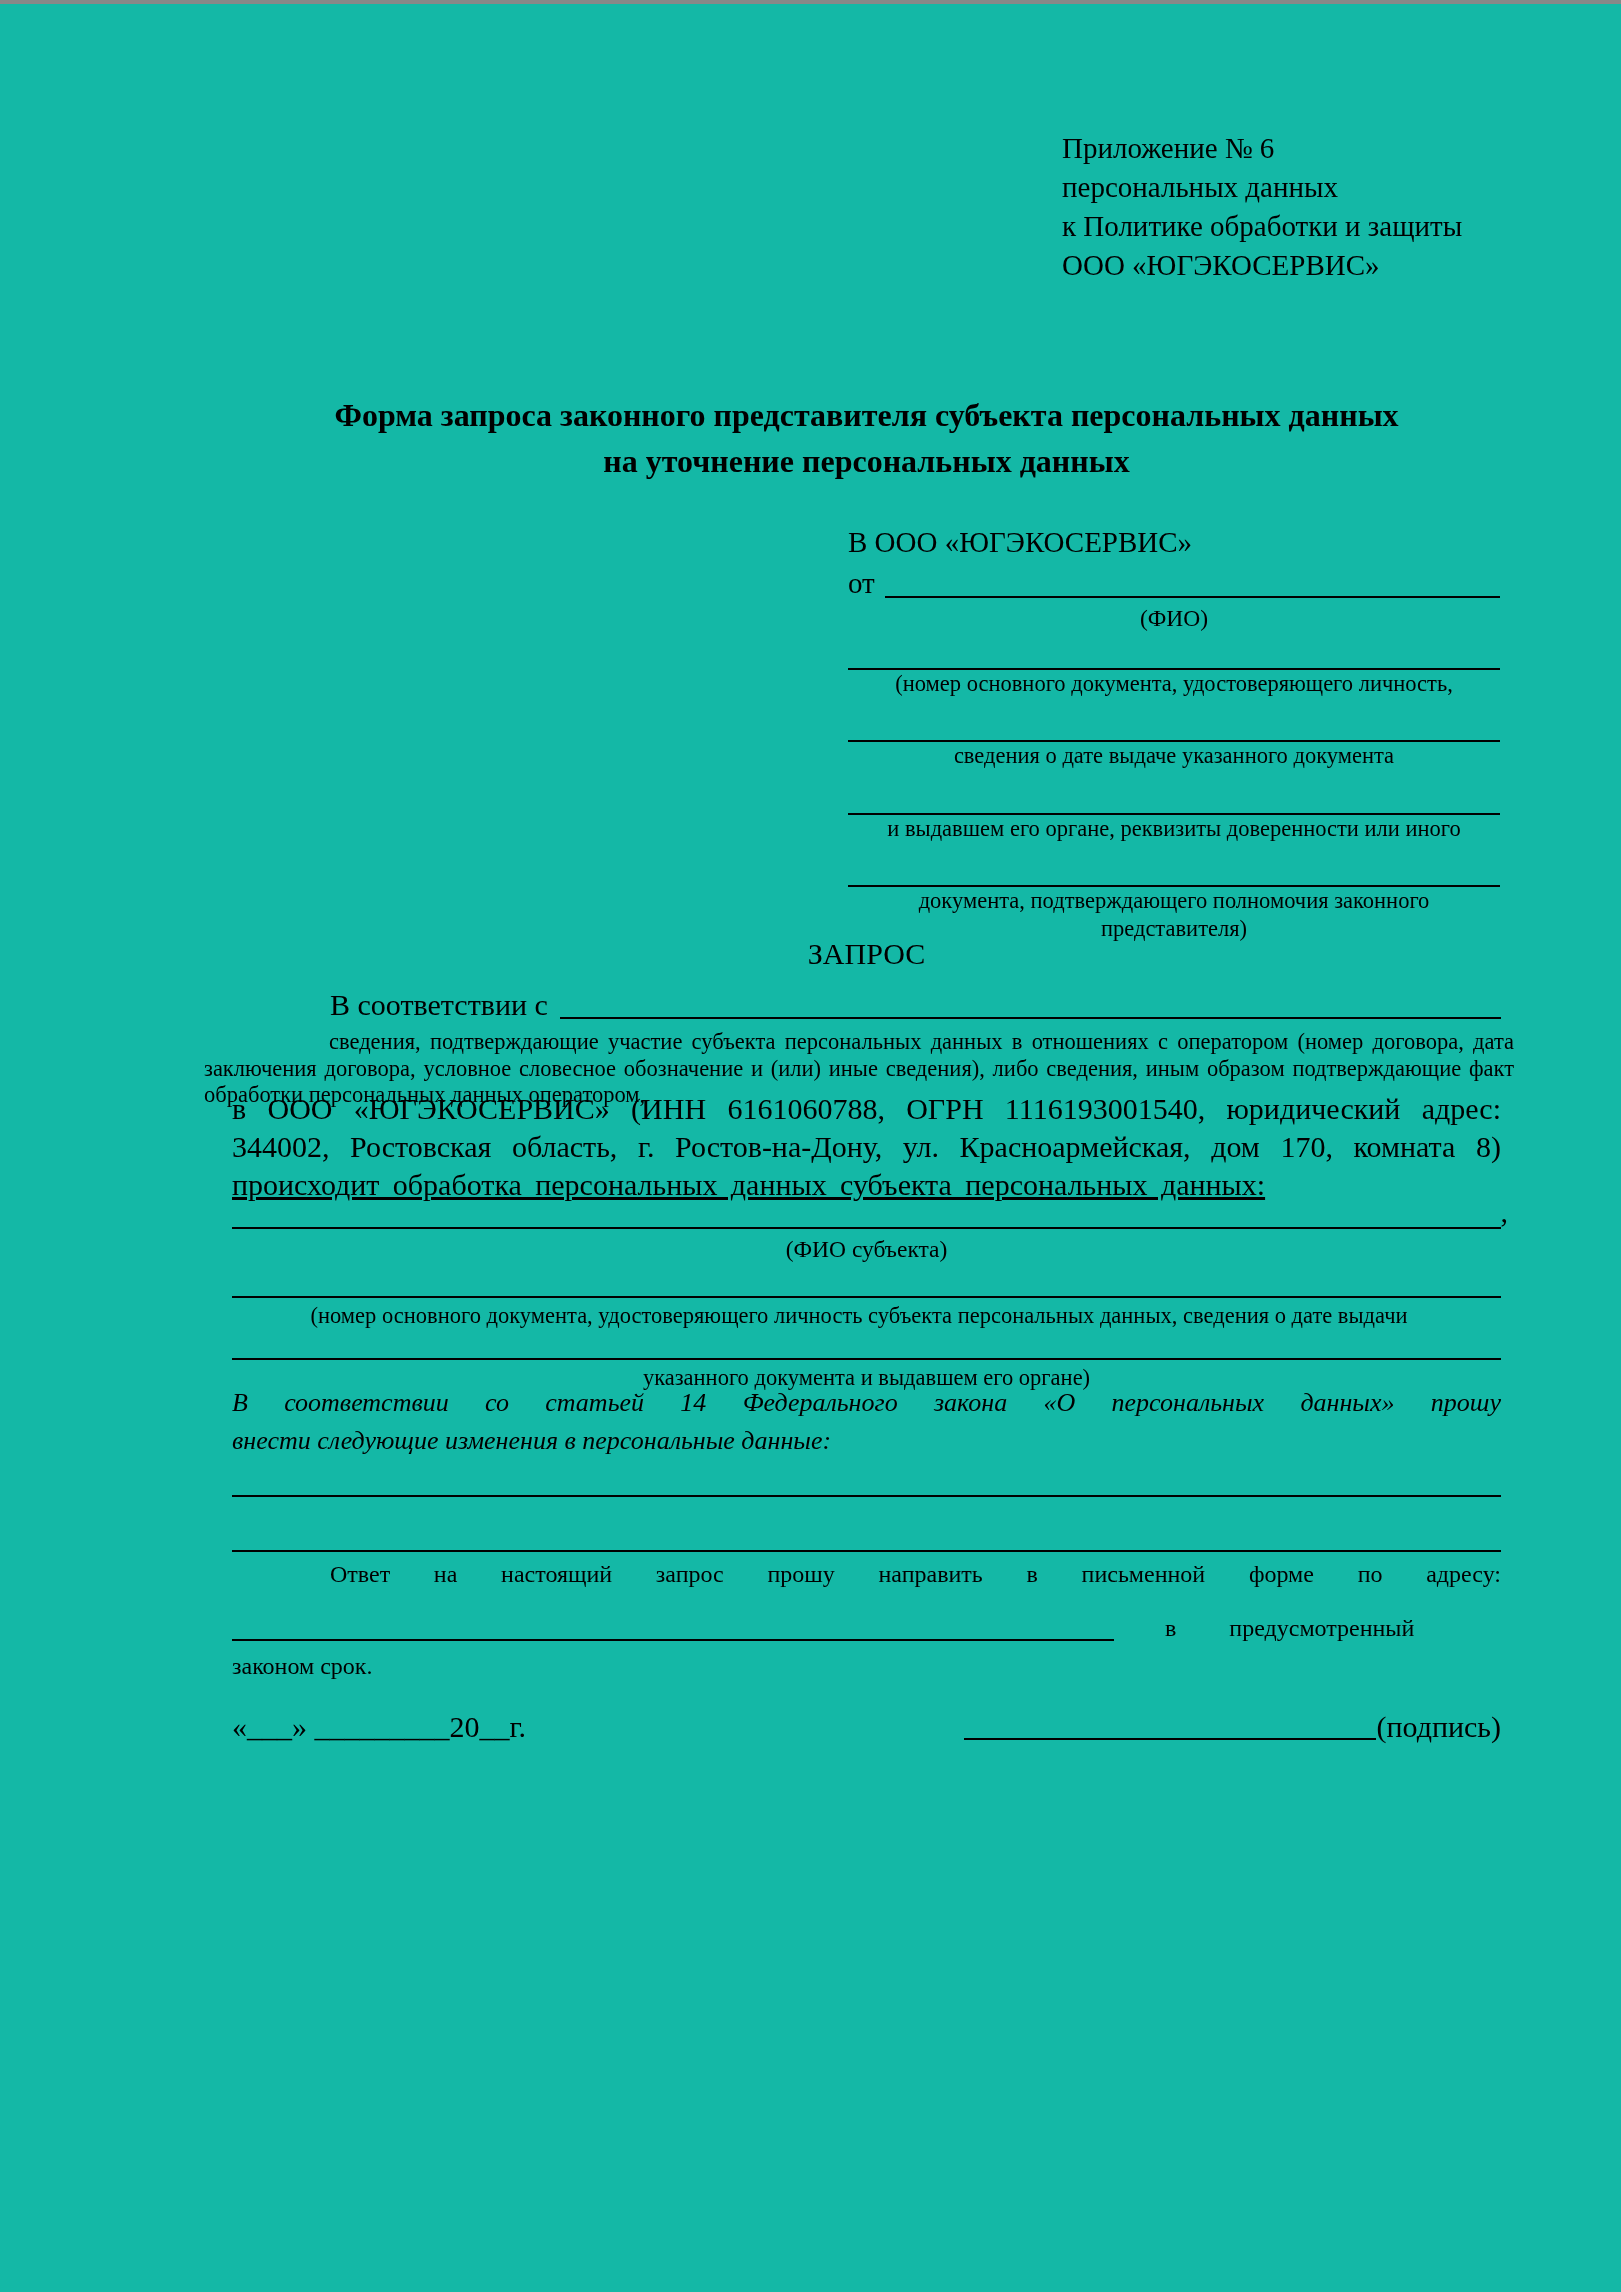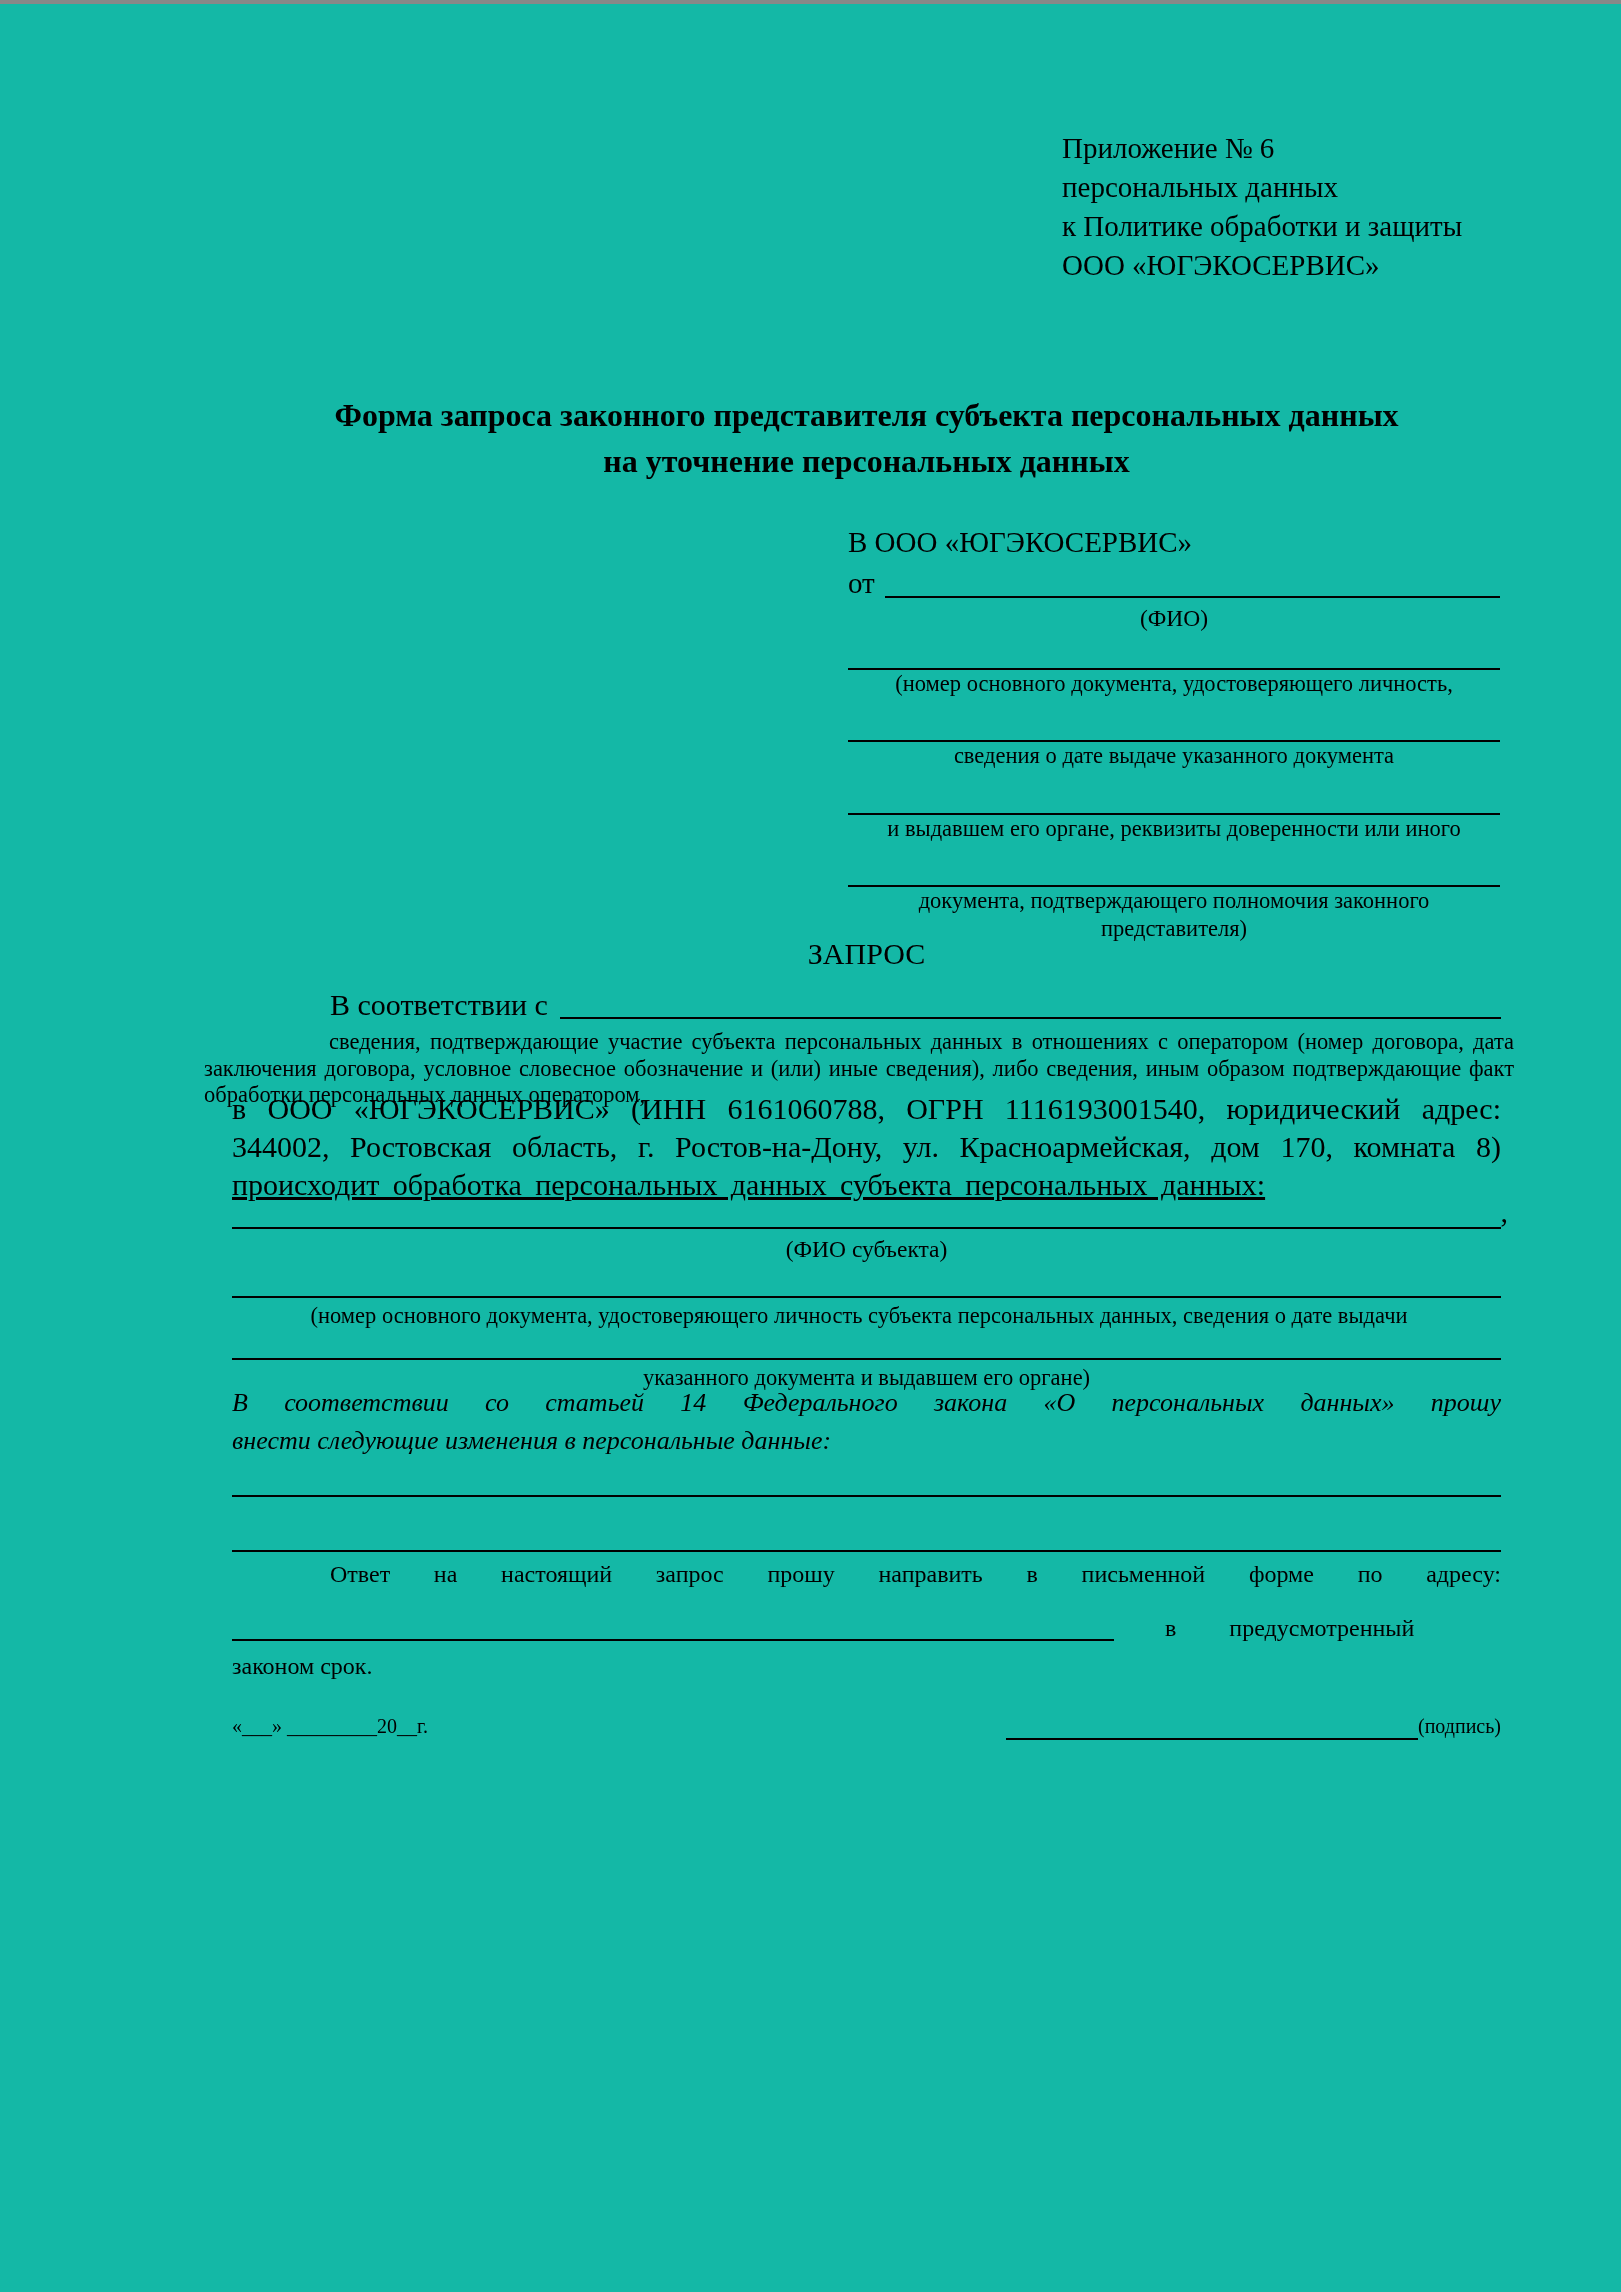--- a/index.html
+++ b/index.html
@@ -41,21 +41,21 @@
 
   .article { position:absolute; left:232px; width:1269px; top:1380px; font-size:26px; line-height:38px;font-style:italic; }
   .blank1 { top:1458px; height:33px; }
   .blank2 { top:1513px; height:33px; }
 
   .answer { position:absolute; left:232px; width:1269px; top:1551px; font-size:24px; line-height:38px; }
   .answer .mid { display:flex; align-items:flex-end; height:54px; }
   .answer .mid .fill { max-width:882px; }
   .answer .tail { white-space:nowrap; padding-left:51px; word-spacing:47px; }
 
-  .footer-row { position:absolute; left:232px; width:1269px; top:1703px; display:flex; justify-content:space-between; align-items:flex-end; font-size:20px; line-height:39px; }
+  .footer-row { position:absolute; left:232px; width:1269px; top:1703px; display:flex; justify-content:space-between; align-items:flex-end; font-size:30px; line-height:39px; }
   .sig { display:flex; align-items:flex-end; }
   .sig-line { width:412px; border-bottom:2.9px solid #000; margin-bottom:5.9px; }
 </style>
 </head>
 <body>
 
 <div class="page">
 
   <div class="appendix">
     <div>Приложение № 6</div>

